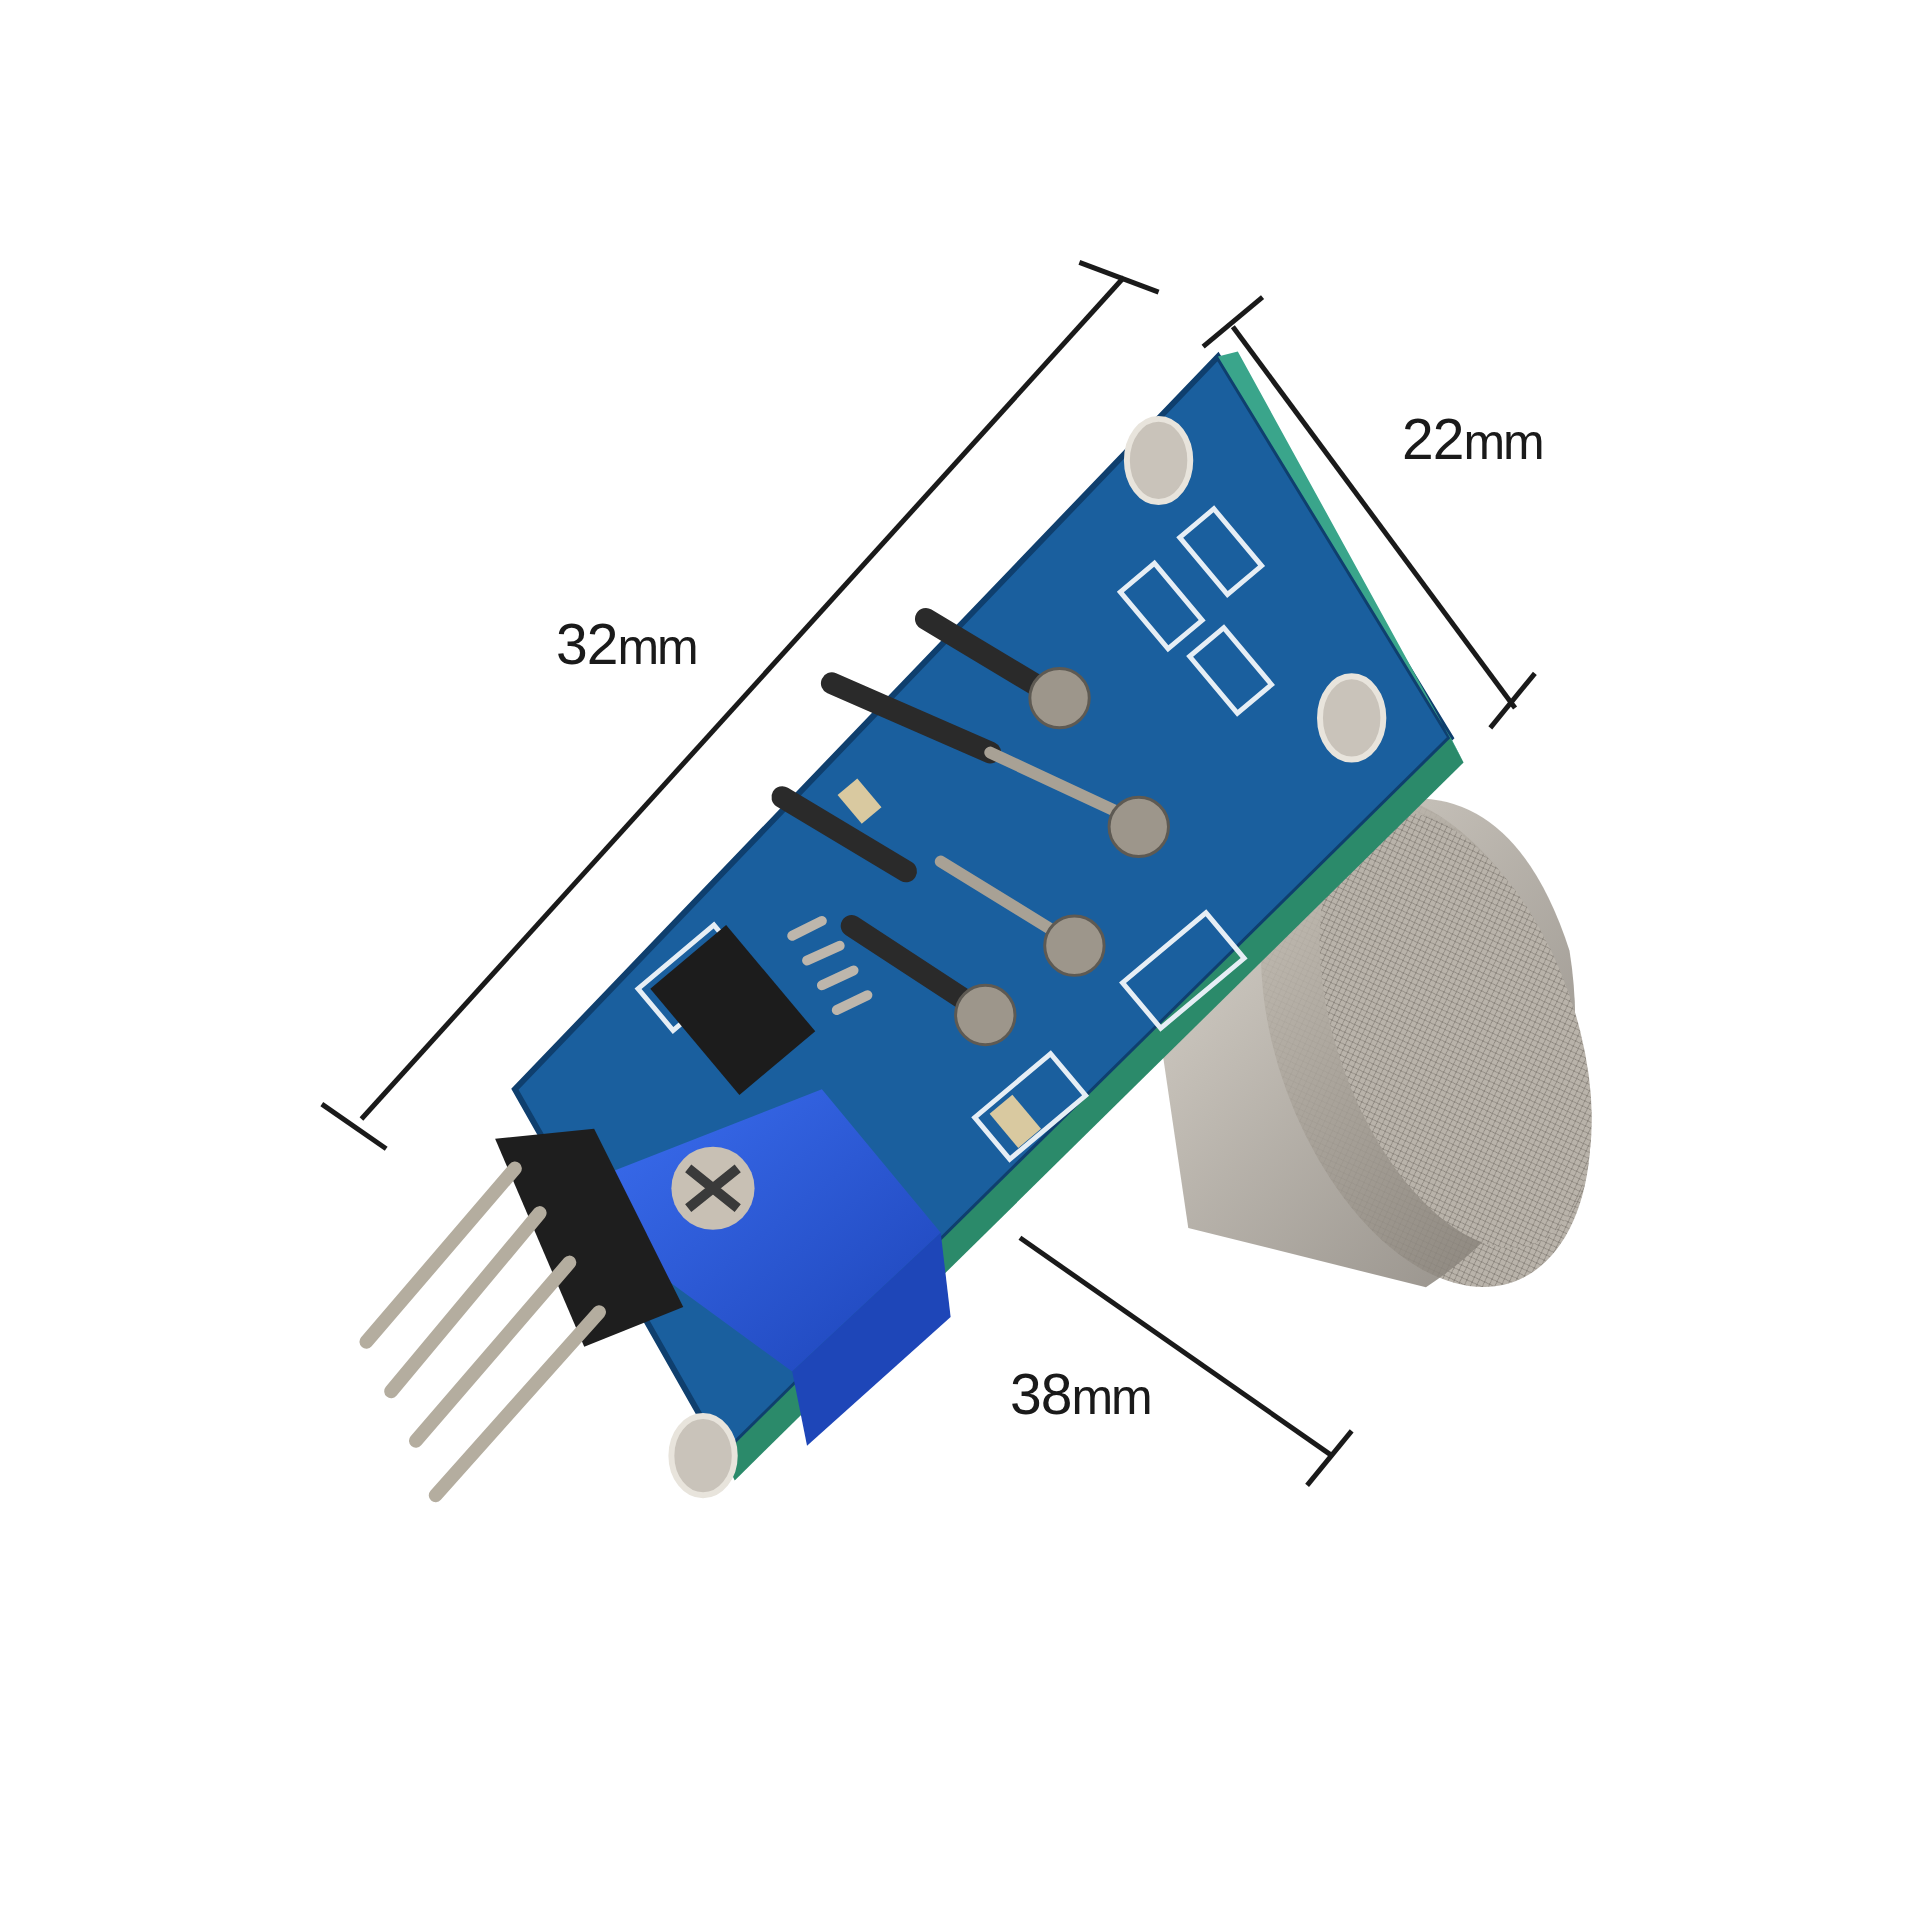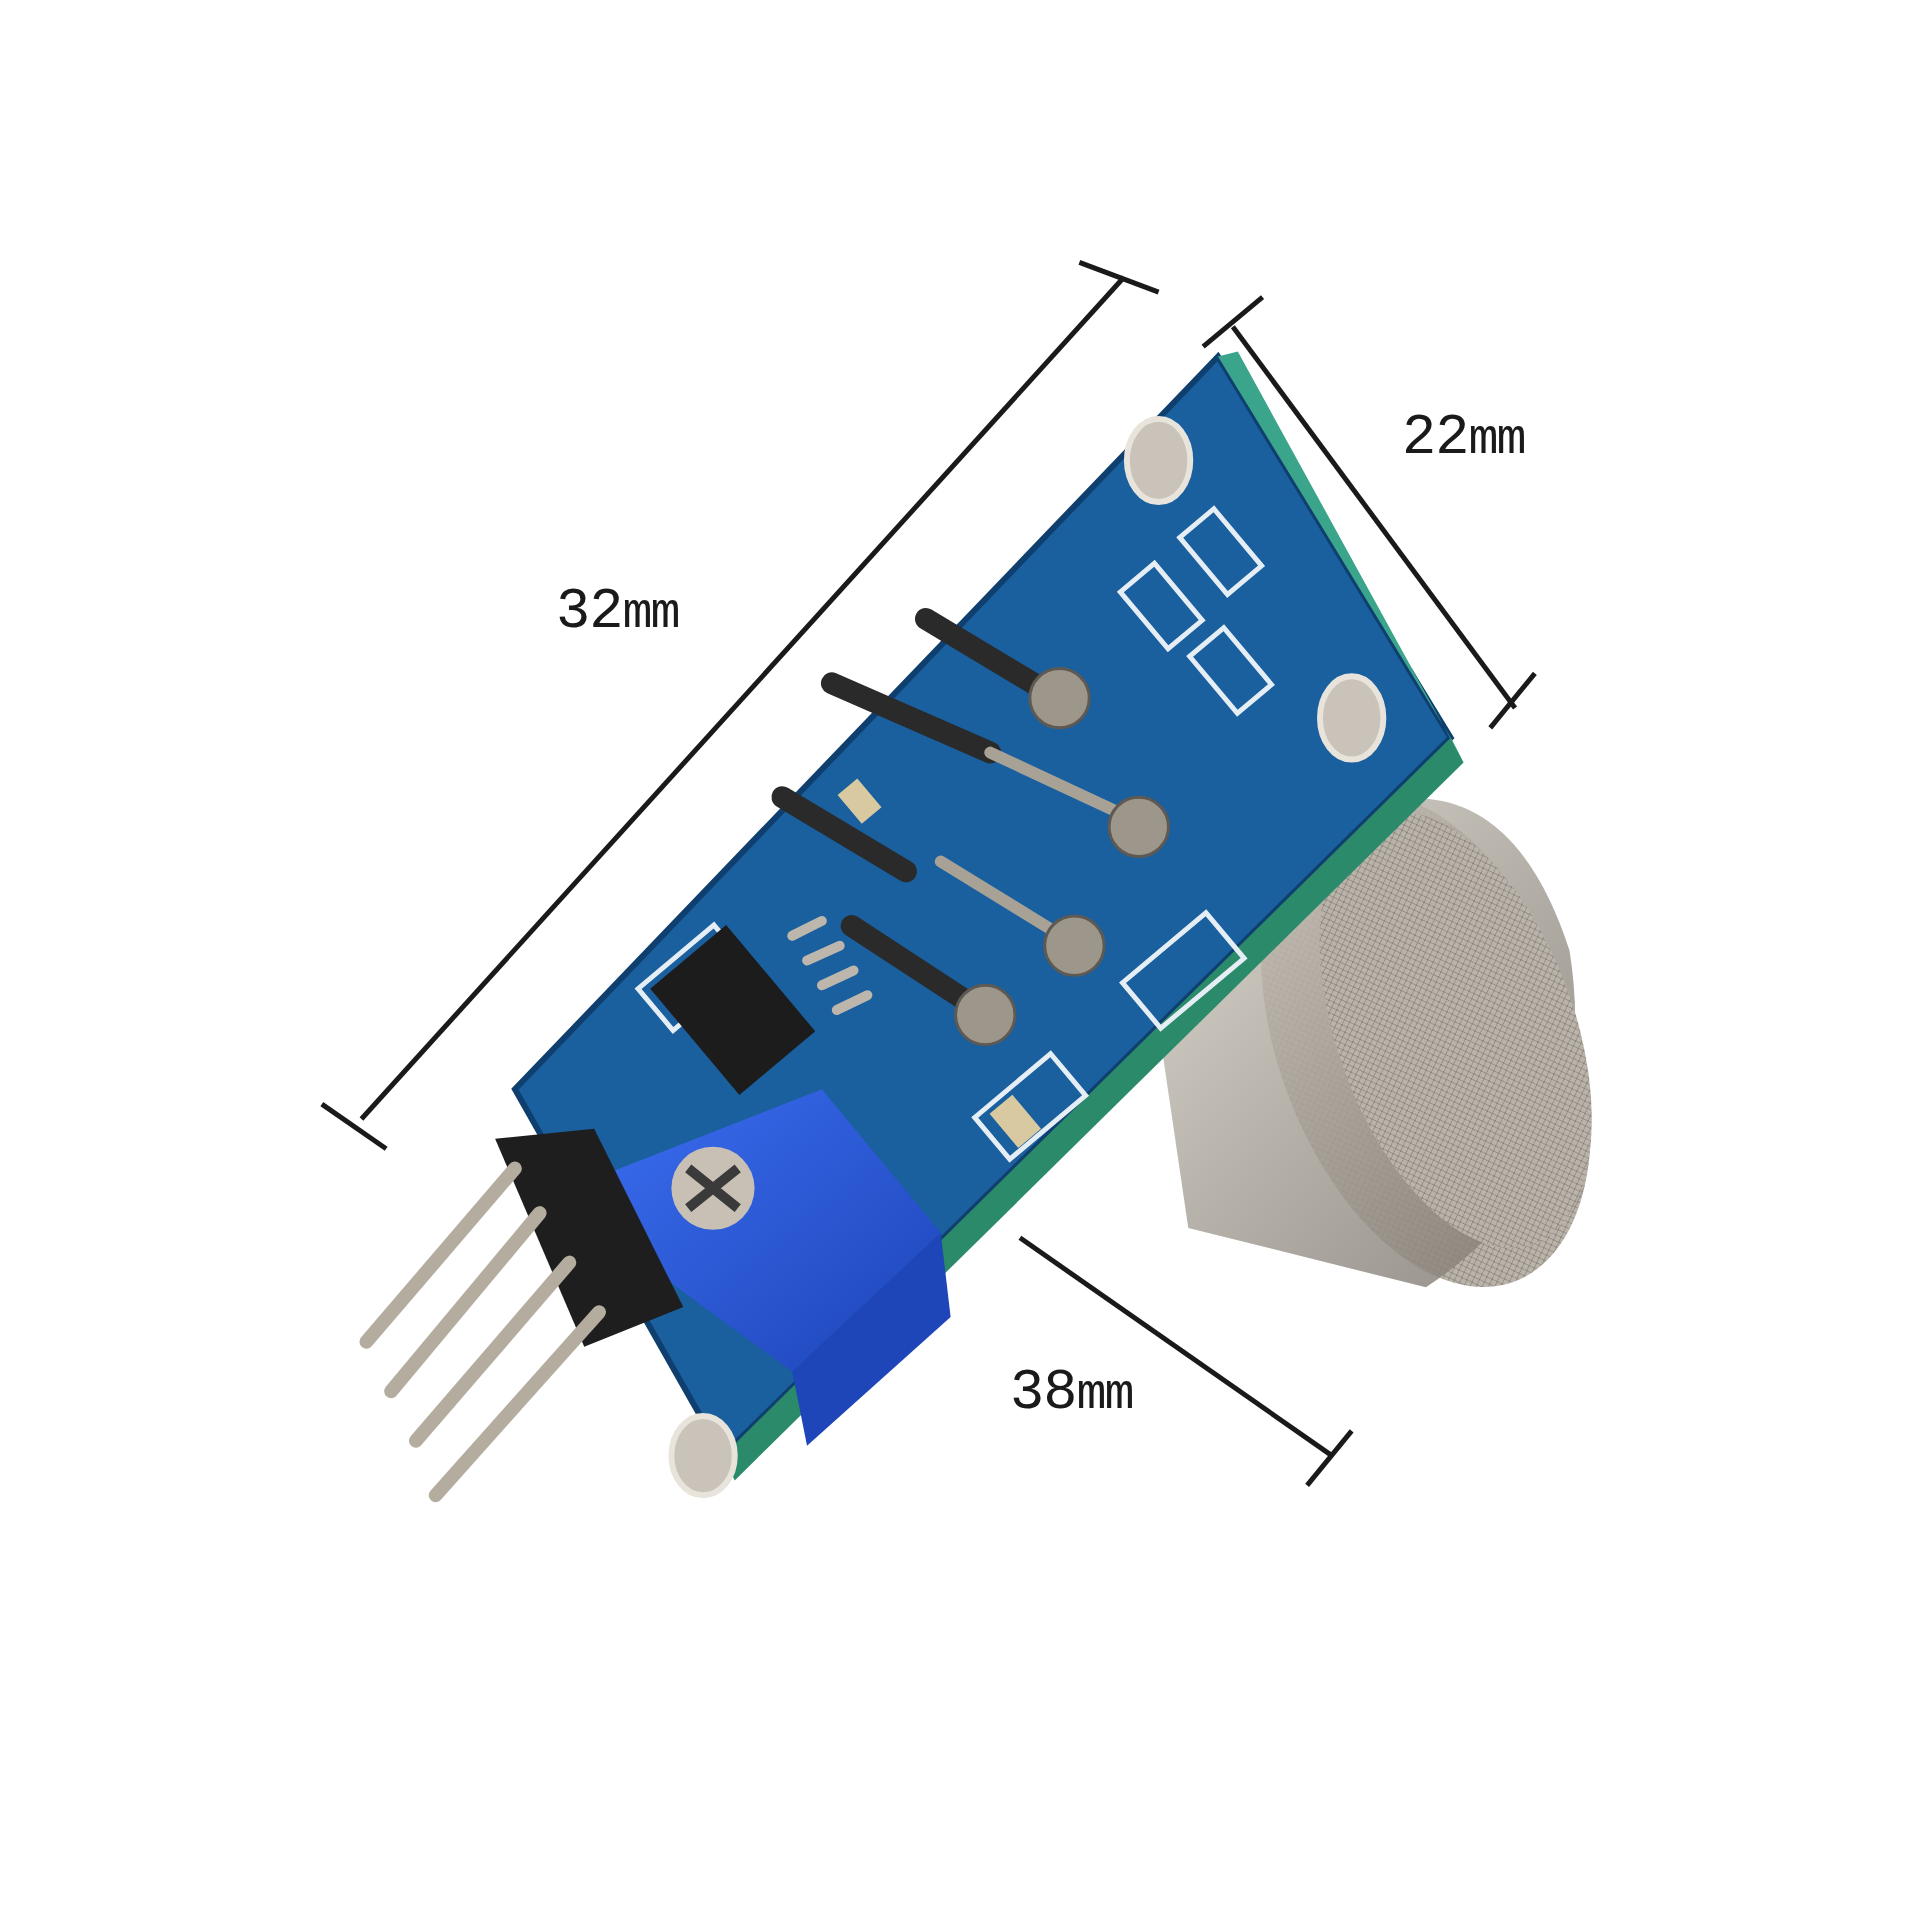--- a/index.html
+++ b/index.html
@@ -1,18 +1,18 @@
 <!DOCTYPE html>
 <html><head>
 <meta charset="utf-8">
 <style>
   html, body { margin:0; padding:0; background:#ffffff; }
   body { width:1927px; height:1927px; position:relative; overflow:hidden; font-family:"Liberation Sans", sans-serif; }
   .stage { position:absolute; left:0; top:0; width:1927px; height:1927px; }
-  .dim-label { position:absolute; font-family:Liberation Mono, monospace; font-size:57px; color:#1a1a1a; letter-spacing:-1px; }
+  .dim-label { position:absolute; font-family:Liberation Sans, sans-serif; font-size:57px; color:#1a1a1a; letter-spacing:-1px; }
   .dim-label .unit { font-size:50px; letter-spacing:-2px; }
   svg { position:absolute; left:0; top:0; }
 </style>
 </head>
 <body>
 
 <div class="stage">
 <svg width="1927" height="1927" viewBox="0 0 1946 1946">
   <defs>
     <linearGradient id="can" x1="0" y1="0" x2="1" y2="1">
@@ -107,21 +107,21 @@
     <line x1="1090" y1="265" x2="1170" y2="295"></line>
     <line x1="325" y1="1115" x2="390" y2="1160"></line>
     <line x1="1245" y1="330" x2="1530" y2="715"></line>
     <line x1="1215" y1="350" x2="1275" y2="300"></line>
     <line x1="1505" y1="735" x2="1550" y2="680"></line>
     <line x1="1030" y1="1250" x2="1345" y2="1470"></line>
     <line x1="1320" y1="1500" x2="1365" y2="1445"></line>
   </g>
 </svg>
 
-<div class="dim-label" style="left:556px; top:580px;">
+<div class="dim-label" style="left:556px; top:611px;">
   <span>32</span><span class="unit">mm</span>
 </div>
 <div class="dim-label" style="left:1402px; top:406px;">
   <span>22</span><span class="unit">mm</span>
 </div>
 <div class="dim-label" style="left:1010px; top:1361px;">
   <span>38</span><span class="unit">mm</span>
 </div>
 </div>
 

